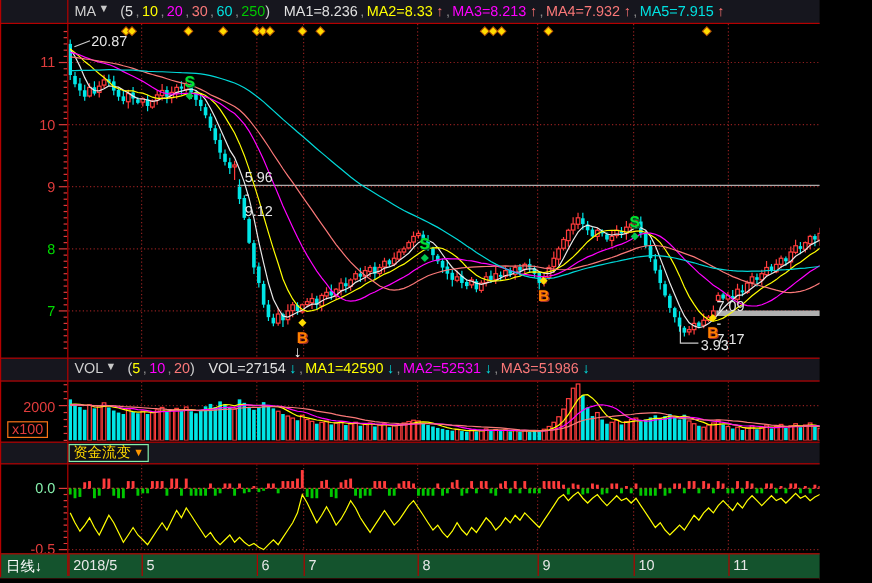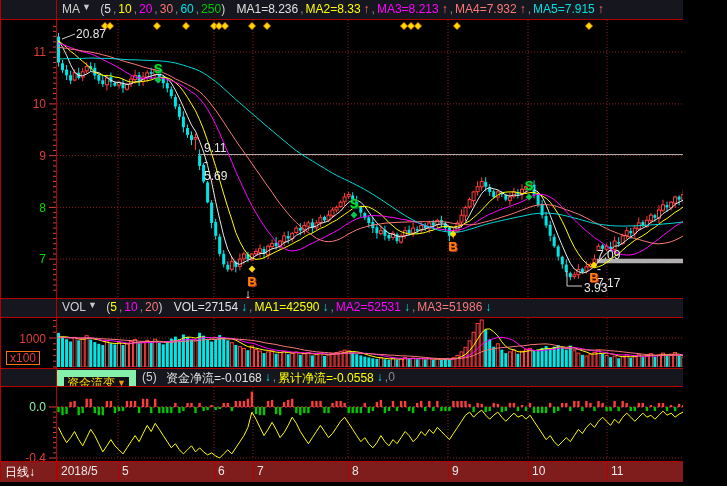--- a/index.html
+++ b/index.html
@@ -14,21 +14,21 @@
   .comma{color:#8a8a8a;margin:0 2px;}
   .winbtns{position:absolute;right:8px;top:2px;color:#9aa0a8;letter-spacing:4px;}
   .winbtns .wb{cursor:default;}
   .redline{position:absolute;background:#b40000;}
   .axis-label{position:absolute;text-align:right;width:44px;}
   .ann{position:absolute;color:#e6e6e6;z-index:6;}
   .sig{position:absolute;font-weight:bold;font-size:13px;z-index:6;transform:translate(-50%,-50%);}
   .sig.S{color:#00e632;text-shadow:0 0 1px #004b00,1px 1px 0 #063;}
   .sig.B{color:#ff8200;text-shadow:0 0 1px #7d1400,1px 1px 0 #a33;}
   .wh-arrow{position:absolute;color:#fff;font-weight:bold;font-size:13px;z-index:6;transform:translate(-50%,-50%);}
-  .fund-btn{position:absolute;left:57px;top:1px;border:7px solid #86efac;color:#ffd800;
+  .fund-btn{position:absolute;left:57px;top:1px;border:1px solid #86efac;color:#ffd800;
             padding:0 3px;height:13px;line-height:13px;background:#101016;}
   .fund-btn .dd{color:#ff9600;}
   .x100-box{position:absolute;border:1px solid #f97316;color:#e03c3c;padding:0 3px;line-height:12px;}
   .time-label{position:absolute;color:#e8e8e8;top:2px;}
   .tsep{position:absolute;top:0;width:1px;height:18px;background:#b40000;}
   .grip{position:absolute;background:#8f8f8f;}
   svg{position:absolute;left:0;top:0;z-index:3;}
   .txtlayer{z-index:5;}
 </style>
 </head>
@@ -853,58 +853,54 @@
       <span id="vol-params" style="margin-left:6px"><span style="color:#d0d0d0">(</span><span style="color:#ffff00">5</span><span class="comma">,</span><span style="color:#ff00ff">10</span><span class="comma">,</span><span style="color:#fa7878">20</span><span style="color:#d0d0d0">)</span></span>
       <span id="vol-values" style="margin-left:8px"><span style="color:#e0e0e0">VOL=27154</span><span style="color:#00e0e0;margin-left:3px">↓</span><span class="comma">,</span><span style="color:#ffff00">MA1=42590</span><span style="color:#00e0e0;margin-left:3px">↓</span><span class="comma">,</span><span style="color:#ff00ff">MA2=52531</span><span style="color:#00e0e0;margin-left:3px">↓</span><span class="comma">,</span><span style="color:#fa7878">MA3=51986</span><span style="color:#00e0e0;margin-left:3px">↓</span></span>
     </div>
     <div class="winbtns" id="vol-btns" style="top:1px"><span class="wb">?</span><span class="wb">□</span><span class="wb">×</span></div>
   </div>
 
   <div class="hdr" style="top:368px;height:17px;border:1px solid #b40000;border-left:none;width:726px;z-index:7">
     <div class="fund-btn" style="cursor:pointer">
       <span>资金流变</span><span class="dd">▼</span>
     </div>
-    <div class="inner" style="left:142px;top:1px">
-      <span style="color:#d0d0d0">(5)</span>
-      <span id="fund-values" style="margin-left:6px"><span style="color:#e0e0e0">资金净流=-0.0168</span><span style="color:#00e0e0;margin-left:3px">↓</span><span class="comma">,</span><span style="color:#ffff00">累计净流=-0.0558</span><span style="color:#00e0e0;margin-left:3px">↓</span><span class="comma">,0</span></span>
-    </div>
     <div class="winbtns" id="fund-btns" style="top:1px"><span class="wb">?</span><span class="wb">□</span><span class="wb">×</span></div>
   </div>
 
   <div id="price-axis">
       <div class="axis-label" style="left:2px;top:45px;color:#e03c3c">11</div>
       <div class="axis-label" style="left:2px;top:97px;color:#e03c3c">10</div>
       <div class="axis-label" style="left:2px;top:149px;color:#e03c3c">9</div>
       <div class="axis-label" style="left:2px;top:201px;color:#00dc00">8</div>
       <div class="axis-label" style="left:2px;top:252px;color:#00dc00">7</div>
     </div>
 
-  <div class="axis-label" style="left:2px;top:332px;color:#e03c3c">1000</div>
+  <div class="axis-label" style="left:2px;top:332px;color:#e03c3c">2000</div>
   <div class="x100-box" style="left:6px;top:351px">x100</div>
 
   <div id="fund-axis">
       <div class="axis-label" style="left:2px;top:400px;color:#86efac">0.0</div>
-      <div class="axis-label" style="left:2px;top:451px;color:#e03c3c">-0.4</div>
+      <div class="axis-label" style="left:2px;top:451px;color:#e03c3c">-0.5</div>
     </div>
 
   <div id="ann-layer" class="abs txtlayer">
       <div class="ann" style="left:76px;top:27px">20.87</div>
-      <div class="ann" style="left:204px;top:141px">9.11 - 5.69</div>
+      <div class="ann" style="left:204px;top:141px">5.96 - 9.12</div>
       <div class="ann" style="left:597px;top:248px">7.09 - 7.17</div>
       <div class="ann" style="left:584px;top:281px">3.93</div>
       <div class="sig S" style="left:158px;top:68px">S</div>
       <div class="sig B" style="left:252px;top:281px">B</div>
       <div class="sig S" style="left:354px;top:203px">S</div>
       <div class="sig B" style="left:453px;top:246px">B</div>
       <div class="sig S" style="left:529px;top:185px">S</div>
       <div class="sig B" style="left:594px;top:277px">B</div>
       <div class="wh-arrow" style="left:248px;top:293px">↓</div>
     </div>
 
-  <div class="abs" style="left:0;top:461px;width:727px;height:20px;border-top:1px solid #b40000;border-bottom:1px solid #b40000;background:#7f1d1d;z-index:7">
+  <div class="abs" style="left:0;top:461px;width:727px;height:20px;border-top:1px solid #b40000;border-bottom:1px solid #b40000;background:#14532d;z-index:7">
     <div class="abs" style="left:5px;top:2px;color:#fff;cursor:pointer">
       <span>日线</span><span style="font-weight:bold">↓</span>
     </div>
     <div class="tsep" style="left:56px"></div>
     <div id="time-ticks">
         <div class="tsep" style="left:57px"></div>
         <div class="time-label" style="left:61px">2018/5</div>
         <div class="tsep" style="left:118px"></div>
         <div class="time-label" style="left:122px">5</div>
         <div class="tsep" style="left:214px"></div>

